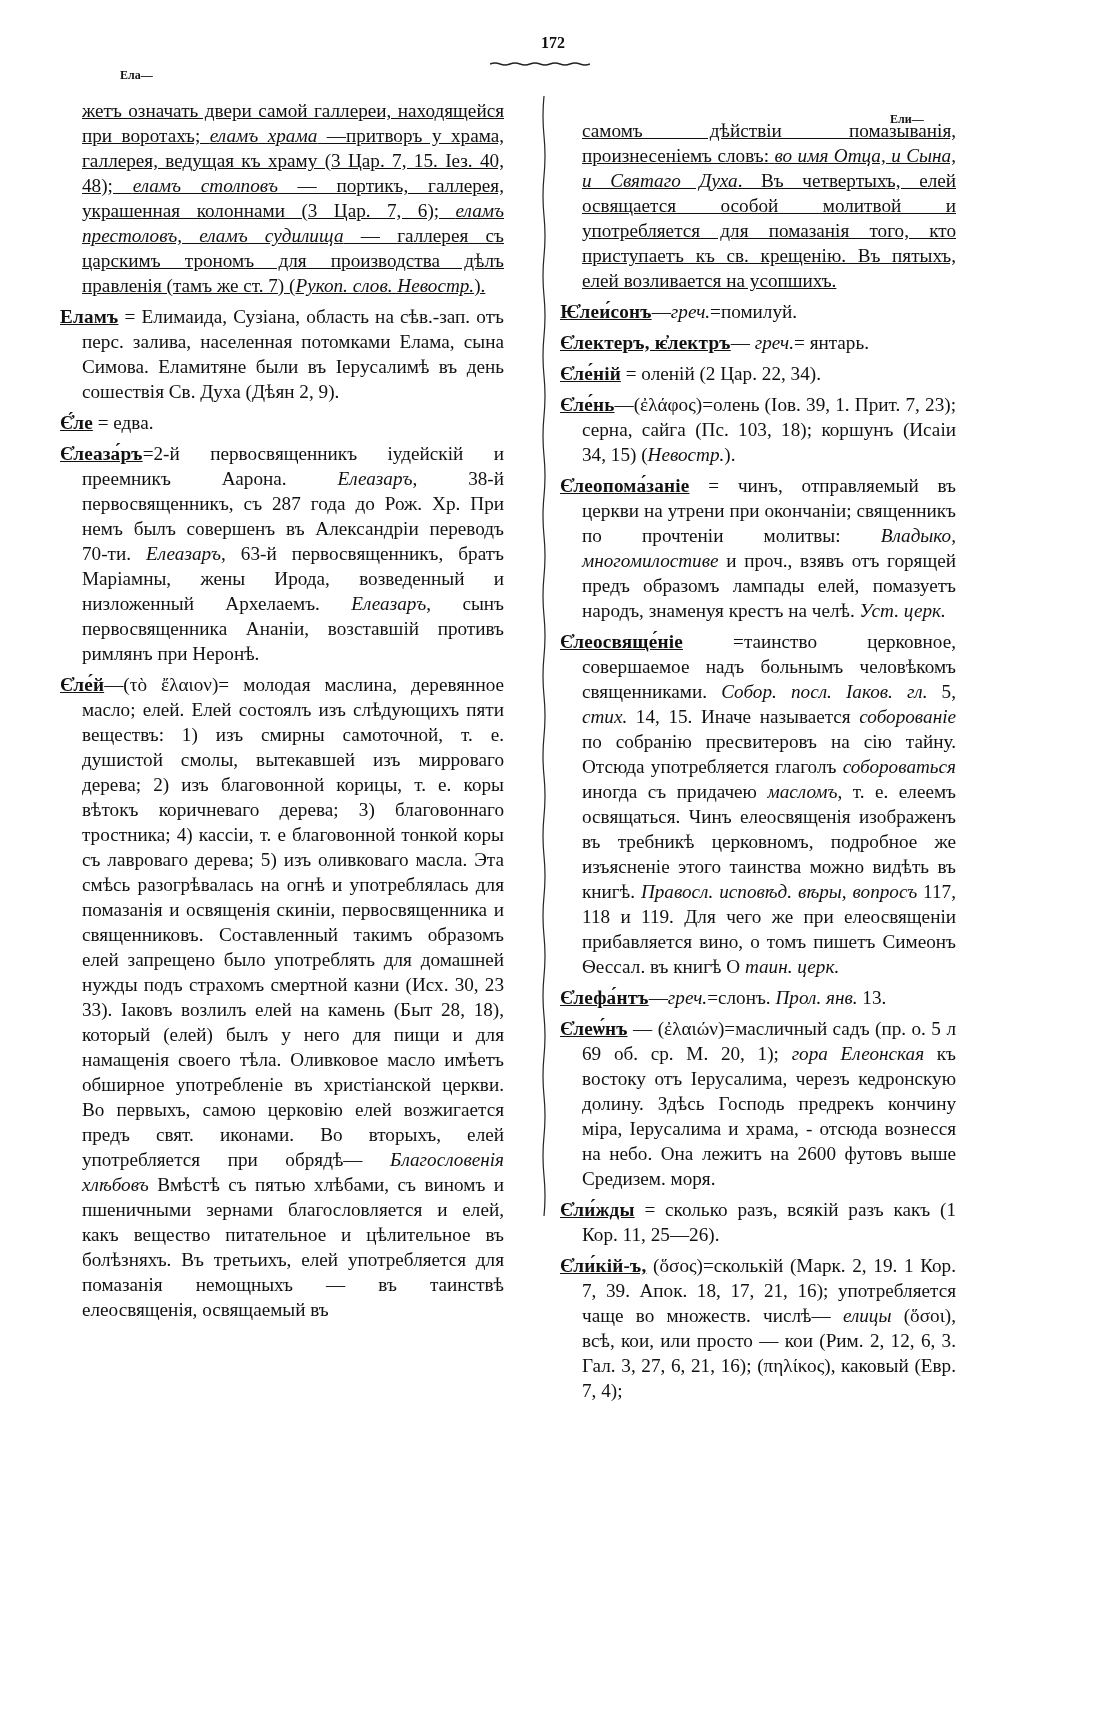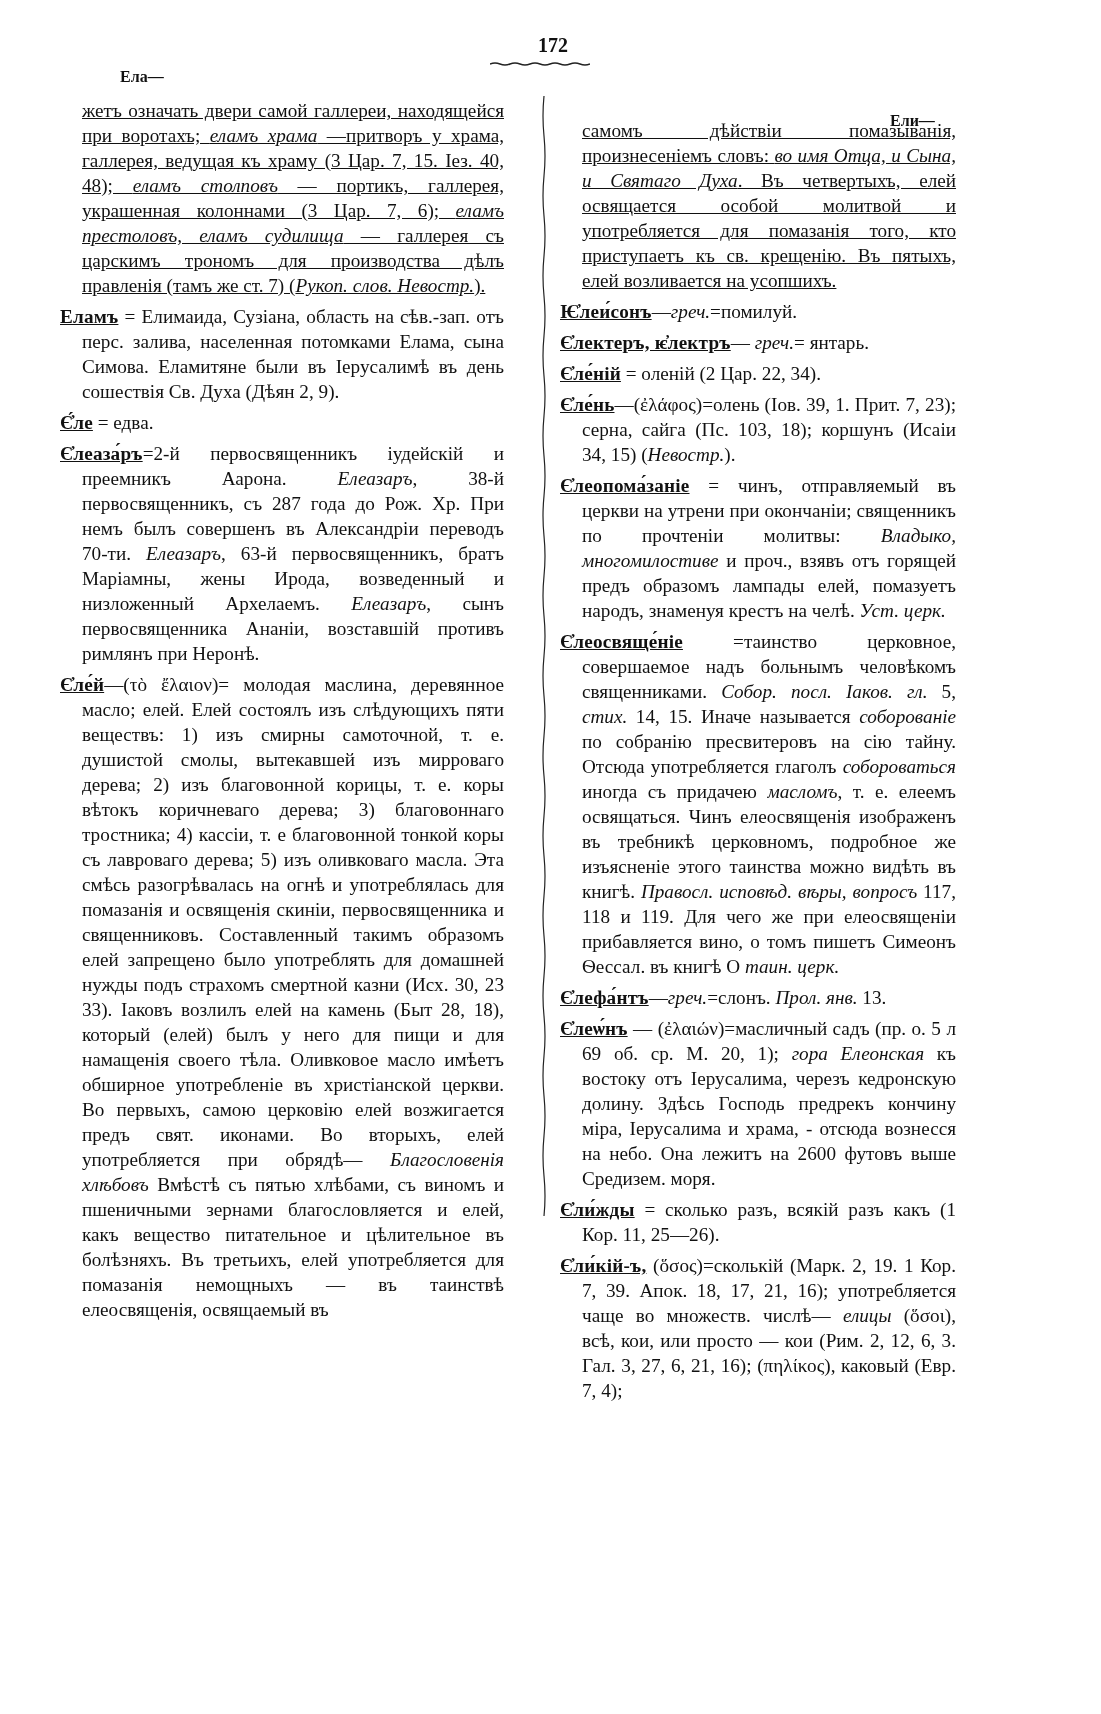--- a/index.html
+++ b/index.html
@@ -1,22 +1,22 @@
 <!DOCTYPE html>
 <html><head>
 <meta charset="utf-8">
 <style>
   html, body { margin: 0; padding: 0; background: #ffffff; }
   body { width: 1101px; height: 1714px; position: relative; overflow: hidden;
          font-family: "DejaVu Serif", "Liberation Serif", serif; color: #111; }
   .page-number { position: absolute; left: 508px; top: 34px; width: 90px; text-align: center;
-                 font-family: "Liberation Serif", serif; font-weight: bold; font-size: 20px; }
+                 font-family: "Liberation Serif", serif; font-weight: bold; font-size: 16px; }
   .page-number-rule { position: absolute; left: 490px; top: 62px; width: 100px; height: 4px; }
   .running-head { position: absolute; top: 68px; font-family: "Liberation Serif", serif;
-                  font-weight: bold; font-size: 16px; }
+                  font-weight: bold; font-size: 12px; }
   .rh-left { left: 120px; }
   .rh-right { left: 890px; margin-top: 44px; }
   .column { position: absolute; top: 98px; font-family: "Liberation Serif", serif;
             font-size: 19.2px; line-height: 25px; text-align: justify; }
   .col-left { left: 60px; width: 444px; }
   .col-right { left: 560px; width: 396px; margin-top: 20px; }
   .col-divider { position: absolute; left: 540px; top: 96px; width: 8px; height: 1120px; }
   .entry { margin: 0 0 6px 0; padding-left: 22px; text-indent: -22px; }
   .entry.cont { padding-left: 22px; text-indent: 0; text-decoration: underline; }
   .hw { font-weight: bold; letter-spacing: 0.2px; text-decoration: underline; }

